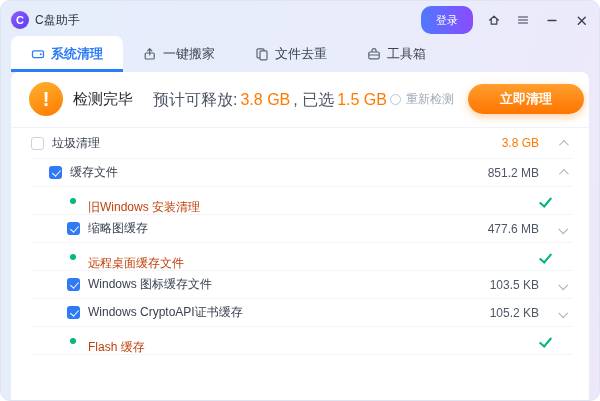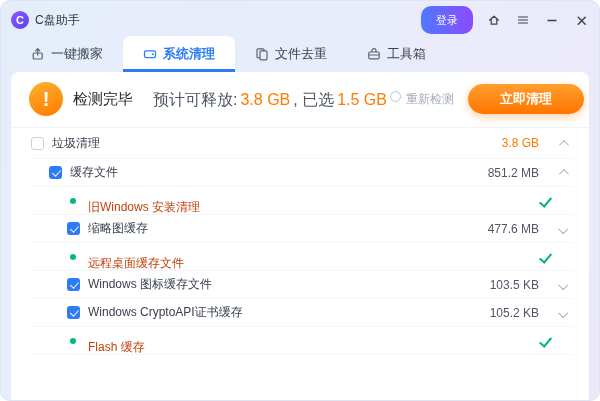--- a/index.html
+++ b/index.html
@@ -21,21 +21,21 @@
   .tab.active{background:#fff;border-radius:8px 8px 0 0;color:#2b7cf6;font-weight:bold;}
   .tab.active::after{content:"";position:absolute;left:0;right:0;bottom:0;height:3px;background:#2b7cf6;}
   
   .card{margin:0 10px;background:#fff;border-radius:8px 8px 0 0;height:335px;overflow:hidden;}
   .summary{display:flex;align-items:center;padding:10px 16px 8px 18px;}
   .warn{width:34px;height:34px;border-radius:50%;background:linear-gradient(160deg,#ffb12e,#ff7a00);
     color:#fff;font-weight:bold;font-size:20px;display:flex;align-items:center;justify-content:center;flex:none;}
   .status{font-size:15px;font-weight:normal;color:#23262e;margin-left:10px;flex:none;}
   .sum-lines{margin-left:20px;font-size:16px;color:#4e5666;line-height:19px;white-space:nowrap;}
   .num{color:#ff7a00;margin:0 3px;}
-  .recheck{margin-left:auto;display:flex;align-items:flex-start;gap:5px;color:#a3abb8;font-size:12px;cursor:pointer;flex:none;}
+  .recheck{margin-left:auto;display:flex;align-items:center;gap:5px;color:#a3abb8;font-size:12px;cursor:pointer;flex:none;}
   .ring{width:9px;height:9px;border:1.5px solid #bdc5d2;border-radius:50%;}
   .clean-btn{border:none;cursor:pointer;margin-left:14px;height:30px;padding:0 32px;border-radius:16px;color:#fff;font-size:13px;font-weight:bold;
     background:linear-gradient(180deg,#ff9e2d,#ff7500);box-shadow:0 3px 8px rgba(255,122,0,.35);flex:none;font-family:Liberation Serif, serif;}
   .divider{height:1px;background:#f0f2f7;margin-top:3px;}
   
   .list{padding:0 16px 0 20px;}
   .row{display:flex;align-items:center;height:27px;border-bottom:1px solid #f2f4f8;cursor:default;}
   .row.group{height:30px;}
   .row.section{padding-left:18px;}
   .row.sub{padding-left:36px;}
@@ -86,37 +86,37 @@
       </span>
       <span class="tb-icon">
         <svg width="15" height="15" viewBox="0 0 14 14" fill="none" stroke="#3a4150" stroke-width="1.3" stroke-linecap="round">
             <path d="M4 4 L10.5 10.5 M10.5 4 L4 10.5"></path>
           </svg>
       </span>
     </div>
   </div>
 
   <div class="tabbar">
+    <div class="tab active">
+      <span>
+        <svg width="14" height="14" viewBox="0 0 14 14" fill="none" stroke="#2b7cf6" stroke-width="1.3">
+            <rect x="1.5" y="3.8" width="11" height="6.8" rx="1.6"></rect>
+            <circle cx="9.8" cy="7.2" r="1" fill="#2b7cf6" stroke="none"></circle>
+          </svg>
+      </span>
+      <span>系统清理</span>
+    </div>
     <div class="tab">
       <span>
         <svg width="14" height="14" viewBox="0 0 14 14" fill="none" stroke="#5a6472" stroke-width="1.2" stroke-linecap="round" stroke-linejoin="round">
             <rect x="2.2" y="6" width="9" height="6" rx="1"></rect>
             <path d="M6.7 8 V2 M4.6 3.8 L6.7 1.7 L8.8 3.8"></path>
           </svg>
       </span>
       <span>一键搬家</span>
-    </div>
-    <div class="tab active">
-      <span>
-        <svg width="14" height="14" viewBox="0 0 14 14" fill="none" stroke="#2b7cf6" stroke-width="1.3">
-            <rect x="1.5" y="3.8" width="11" height="6.8" rx="1.6"></rect>
-            <circle cx="9.8" cy="7.2" r="1" fill="#2b7cf6" stroke="none"></circle>
-          </svg>
-      </span>
-      <span>系统清理</span>
     </div>
     <div class="tab">
       <span>
         <svg width="14" height="14" viewBox="0 0 14 14" fill="none" stroke="#5a6472" stroke-width="1.2" stroke-linejoin="round">
             <rect x="2" y="1.8" width="7" height="9" rx="1"></rect>
             <rect x="5" y="3.8" width="7" height="9" rx="1" fill="#e9ecfb"></rect>
           </svg>
       </span>
       <span>文件去重</span>
     </div>

